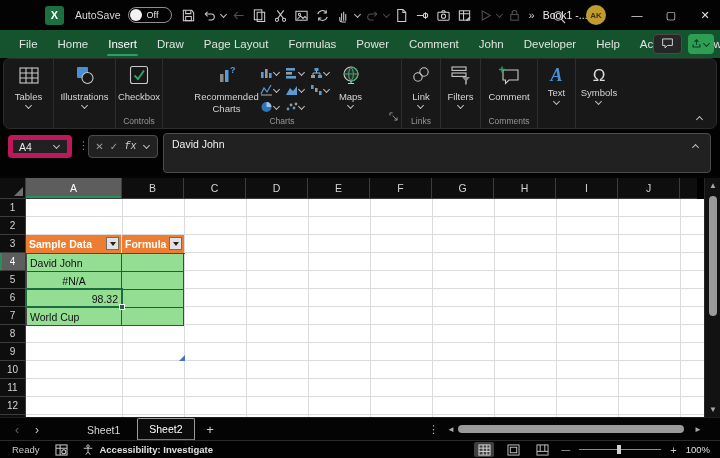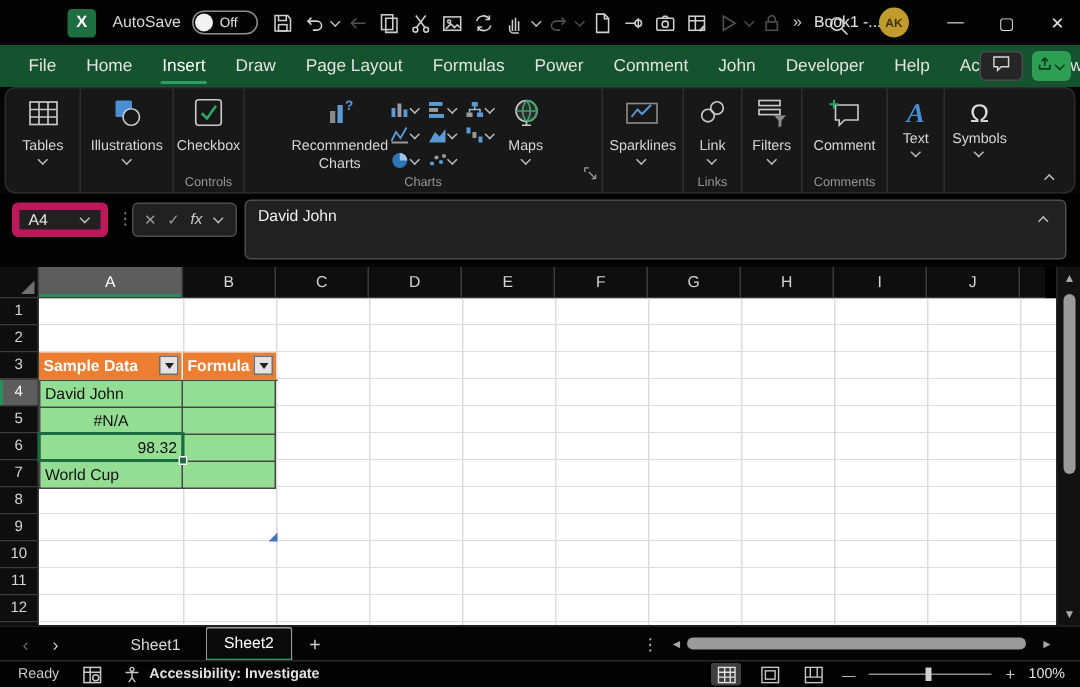--- a/index.html
+++ b/index.html
@@ -49,21 +49,21 @@
   .minicell { display:flex; align-items:center; }
   .launcher { position:absolute; right:3px; bottom:3px; }
   .ribcollapse { position:absolute; right:12px; bottom:6px; }
 
   
   .formularow { position:absolute; left:0; top:130px; width:720px; height:46px; background:#020202; }
   .namebox { position:absolute; left:8px; top:5px; width:64px; height:23px; background:#212121; border:5px solid #be185d; border-radius:4px; display:flex; align-items:center; padding:0 6px; font-size:10.5px; color:#e8e8e8; }
   .namebox .chev { margin-left:auto; }
   .vdots { position:absolute; left:78px; top:9px; color:#8a8a8a; font-size:11px; }
   .fxbox { position:absolute; left:88px; top:5px; width:70px; height:23px; background:#212121; border:1px solid #4c4c4c; border-radius:4px; display:flex; align-items:center; justify-content:space-evenly; font-size:10px; color:#9c9c9c; }
-  .fxbox .fx { font-style:italic; color:#cfcfcf; font-family:Liberation Sans, sans-serif; }
+  .fxbox .fx { font-style:italic; color:#cfcfcf; font-family:Liberation Mono, monospace; }
   .fbar { position:absolute; left:163px; top:3px; width:548px; height:40px; background:#212121; border:1px solid #4c4c4c; border-radius:4px; padding:4px 8px; font-size:10.5px; color:#f0f0f0; }
   .fcollapse { position:absolute; right:10px; top:8px; }
 
   
   .grid { position:absolute; left:0; top:178px; width:720px; height:239px; background:#000; overflow:hidden; }
   .corner { position:absolute; left:0; top:0; width:26px; height:21px; background:#0e0e0e; border-right:1px solid #3c3c3c; border-bottom:1px solid #3c3c3c; }
   .corner::after { content:""; position:absolute; right:2px; bottom:2px; border-left:9px solid transparent; border-bottom:9px solid #6f6f6f; }
   .colheads { position:absolute; left:26px; top:0; height:21px; display:flex; }
   .colhead { width:62px; height:21px; background:#0e0e0e; border-right:1px solid #3c3c3c; border-bottom:1px solid #3c3c3c; color:#d5d5d5; font-size:10.5px; display:flex; align-items:center; justify-content:center; }
   .colhead.sel { width:96px; background:#5d5d5d; color:#fff; box-shadow:inset 0 -2px 0 #27915B; }
@@ -403,30 +403,20 @@
             </svg></span>
         <span class="lbl">Maps</span>
         <span class="chev"></span>
       </div>
       <span class="glabel">Charts</span>
       <span class="launcher"><svg width="9" height="9" viewBox="0 0 10 10" style="stroke:#9a9a9a;fill:none;stroke-width:1;">
             <path d="M1 4V1h3M4 4l5 5M9 6v3H6"></path>
           </svg></span>
     </div>
 
-    <div class="rgroup" style="width:54px;">
-      <div class="rbtn">
-        <span><svg width="24" height="21" viewBox="0 0 24 21">
-              <rect x="2" y="4" width="20" height="13" stroke="#8a8a8a"></rect>
-              <path d="M5 13l4-5 3 3 6-6" stroke="#5B9BD5" stroke-width="1.3"></path>
-            </svg></span>
-        <span class="lbl">Sparklines</span>
-        <span class="chev"></span>
-      </div>
-    </div>
 
     <div class="rgroup" style="width:39px;">
       <div class="rbtn">
         <span><svg width="22" height="21" viewBox="0 0 22 21">
               <circle cx="8" cy="12" r="4.2"></circle>
               <circle cx="14" cy="7" r="4.2"></circle>
             </svg></span>
         <span class="lbl">Link</span>
         <span class="chev"></span>
       </div>

